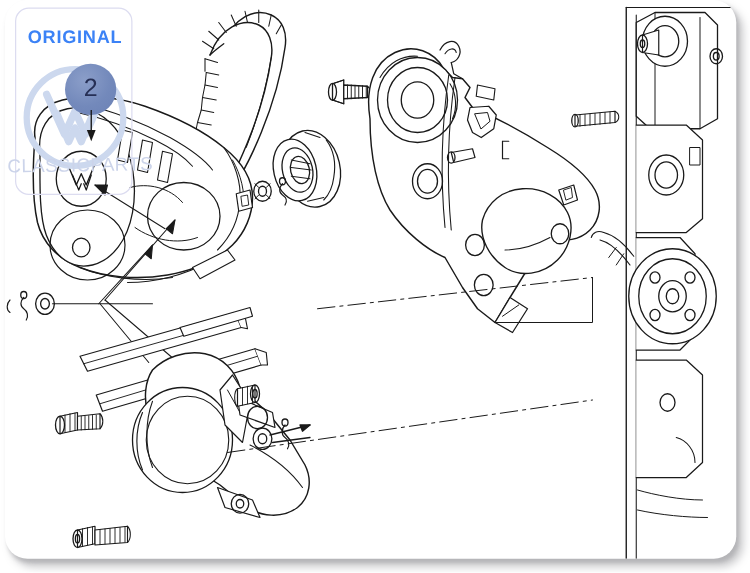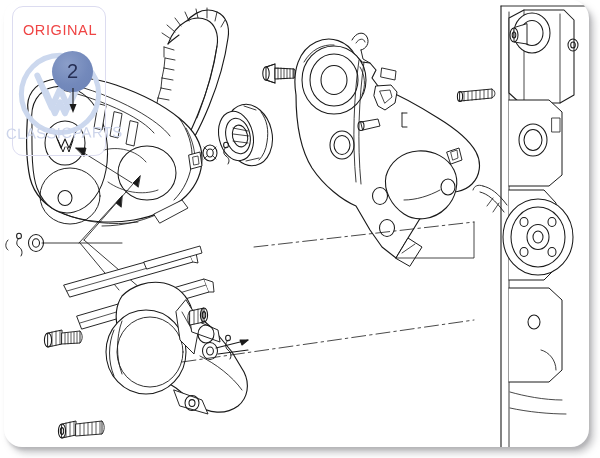--- a/index.html
+++ b/index.html
@@ -57,22 +57,22 @@
 
   .wm-original {
     position: absolute;
     left: 11px;
     top: 22px;
     width: 90px;
     text-align: center;
     font-family: "Liberation Sans", sans-serif;
     font-size: 14.5px;
     letter-spacing: 0.6px;
-    font-weight: 400;
-    color: #ef4444;
+    font-weight: 700;
+    color: #3b82f6;
     pointer-events: none;
   }
 
   .wm-vw-logo {
     position: absolute;
     left: 14px;
     top: 52px;
     width: 84px;
     height: 84px;
     pointer-events: none;

